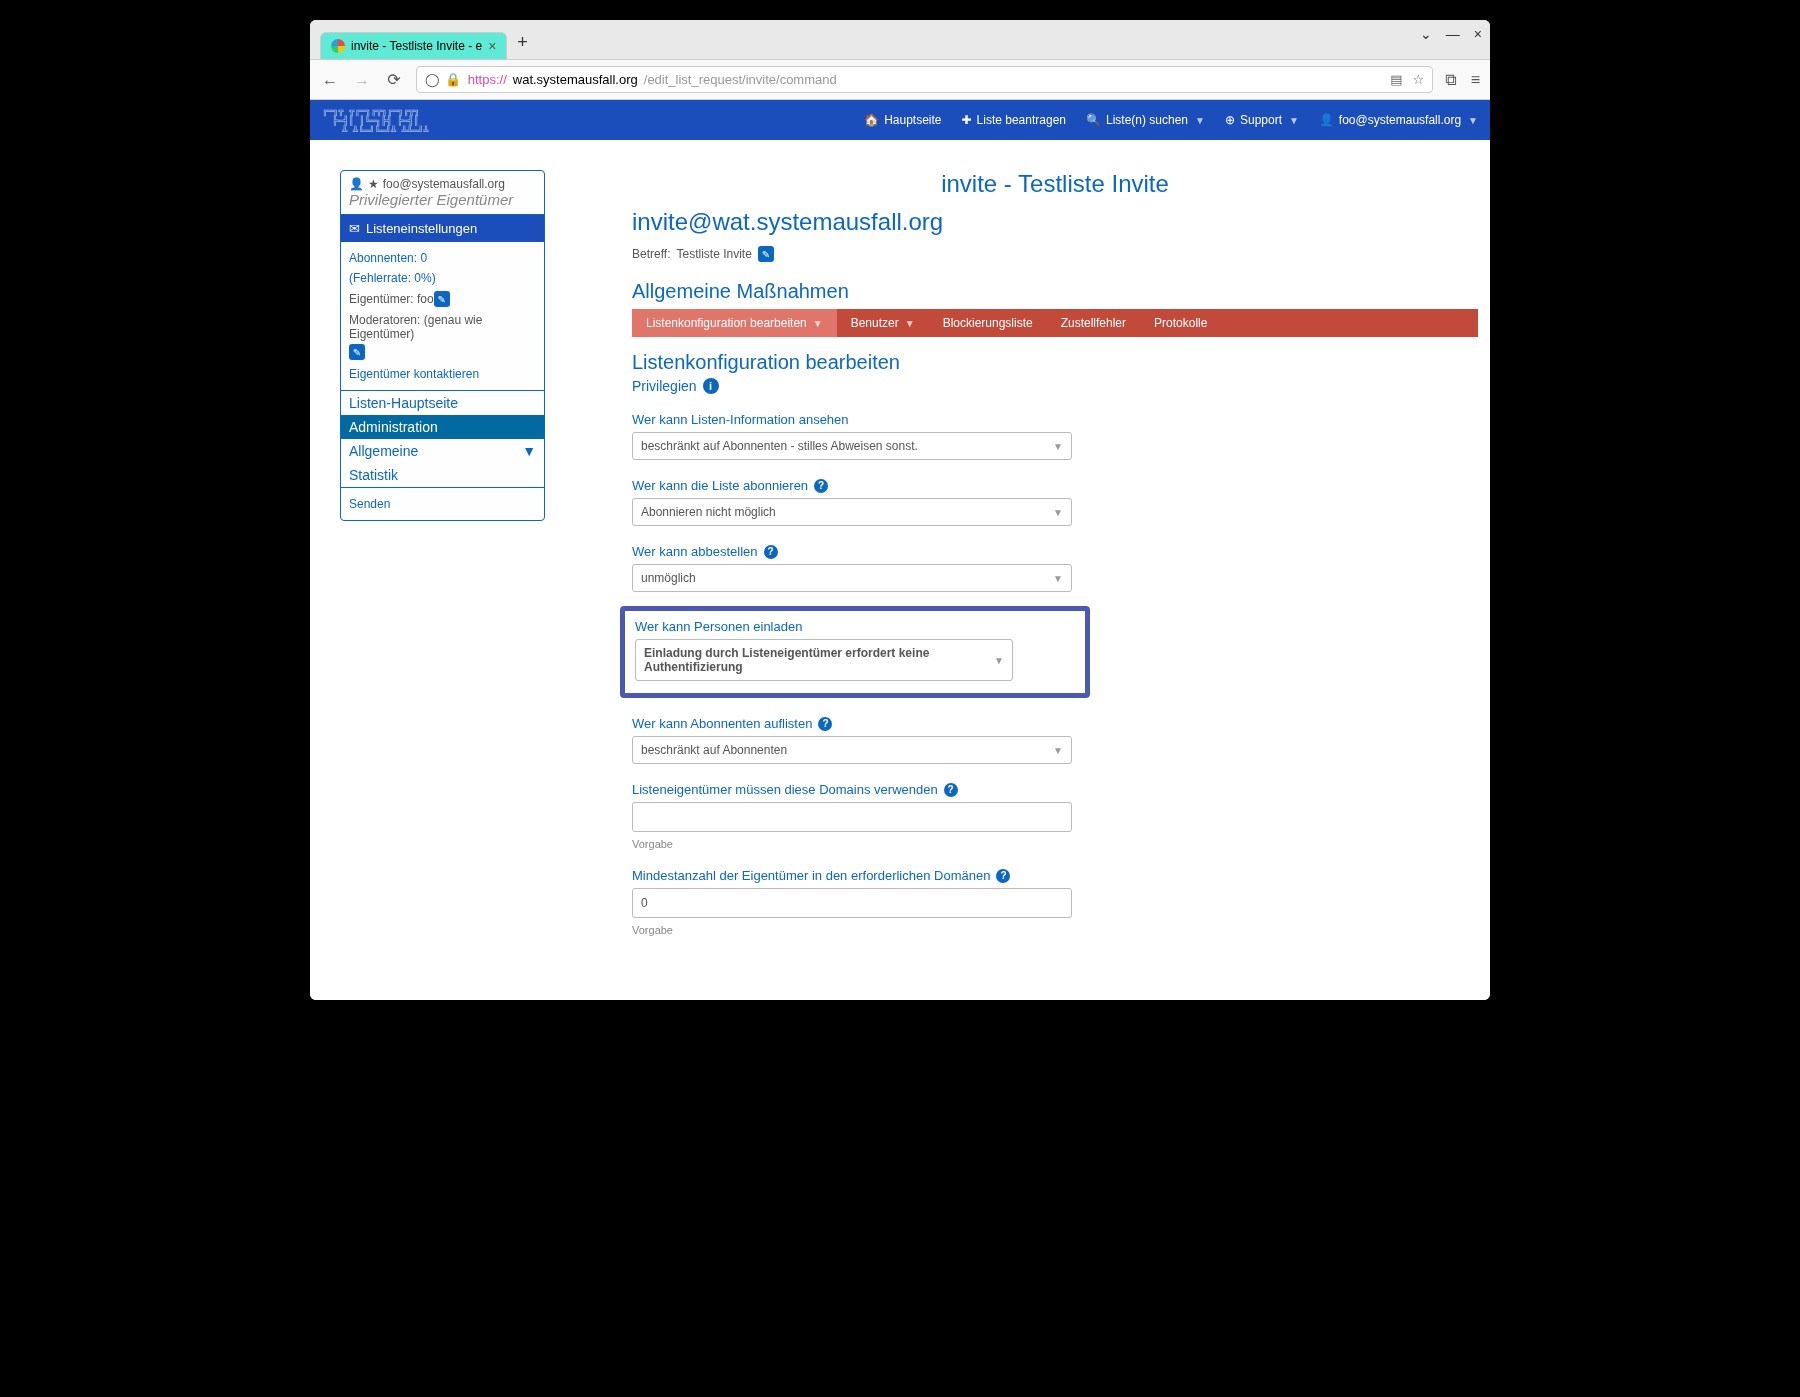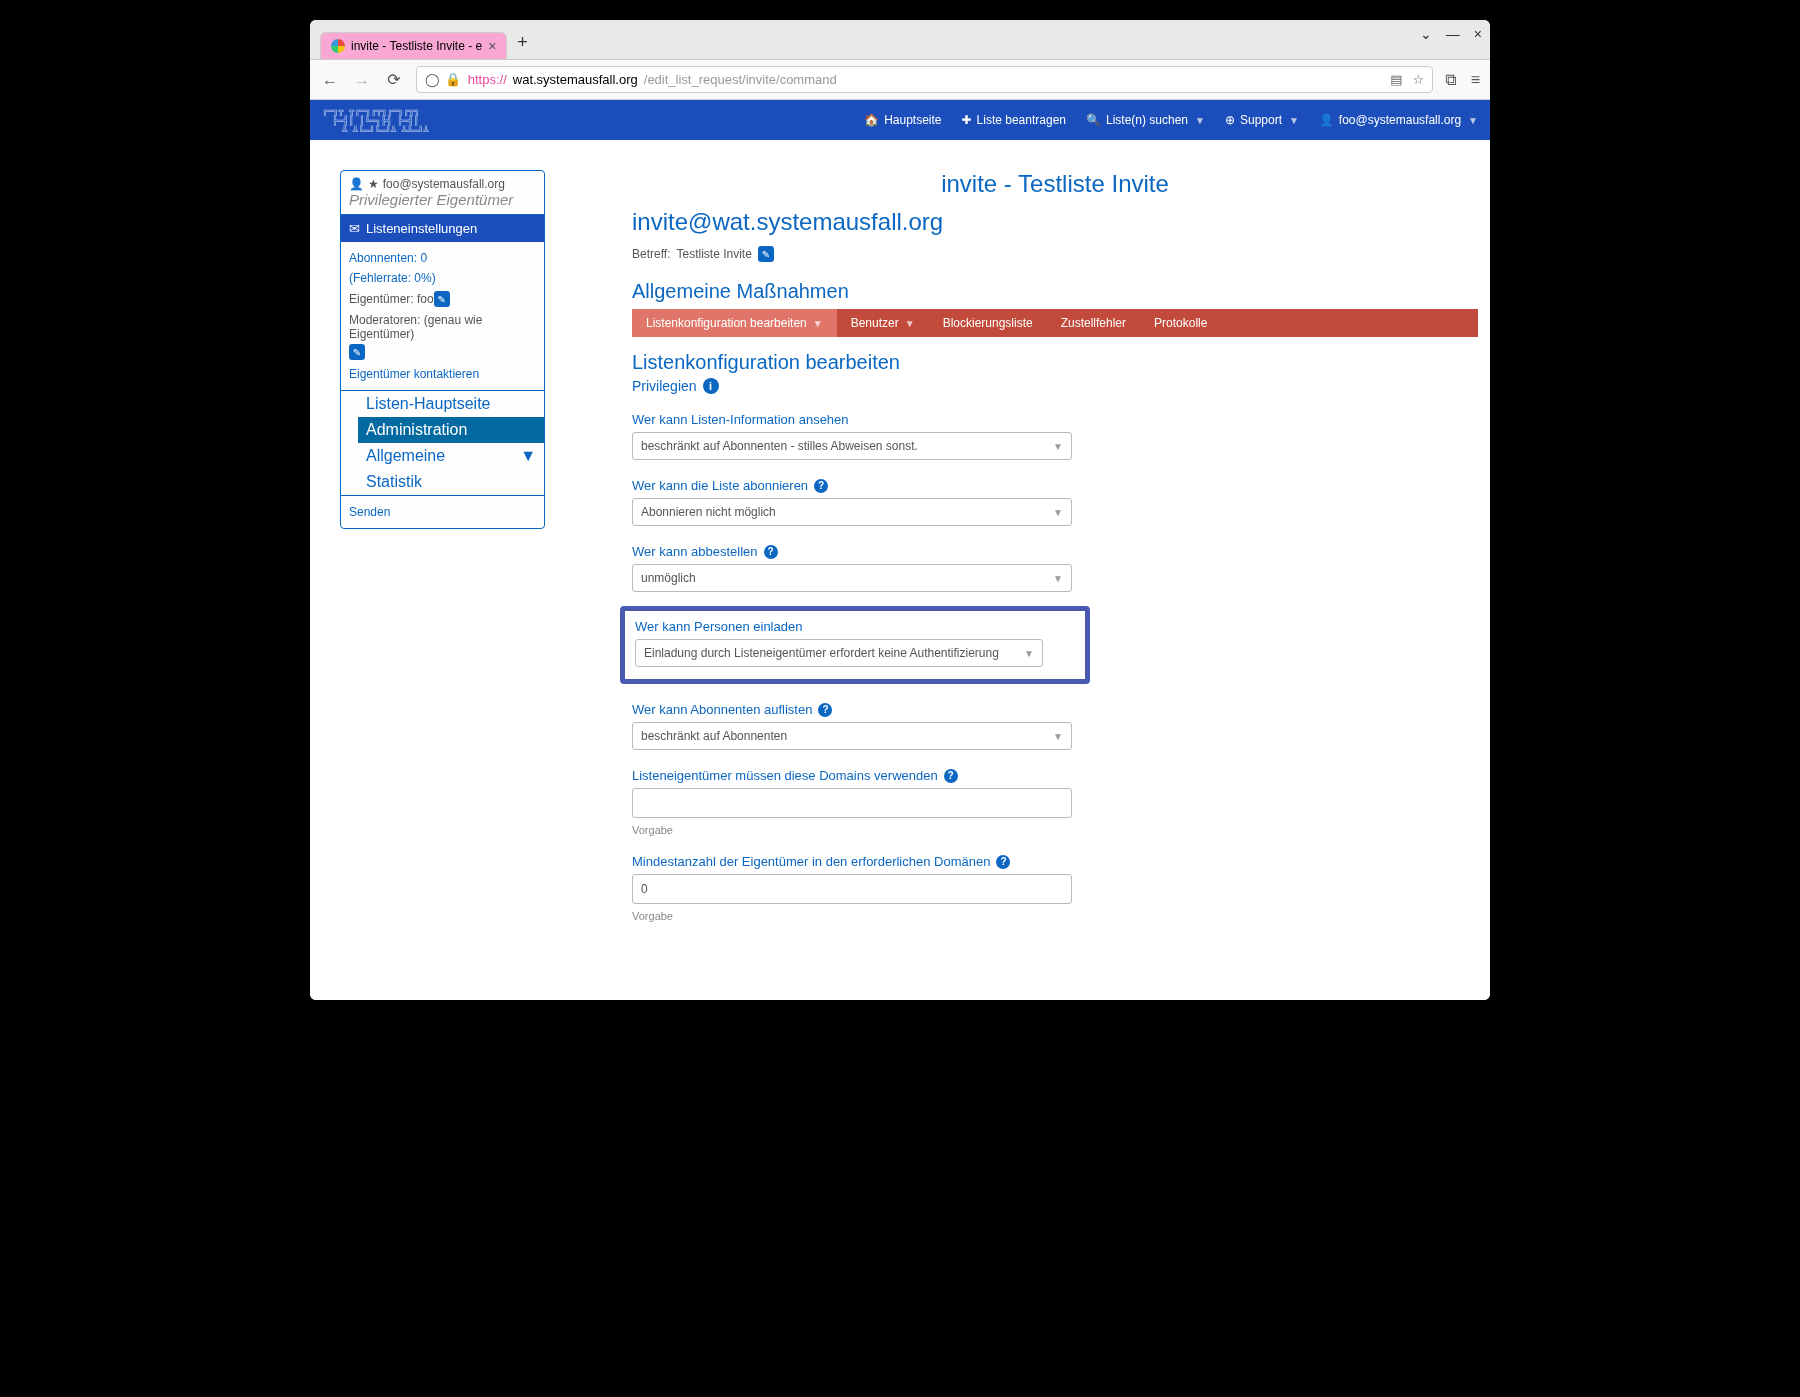--- a/index.html
+++ b/index.html
@@ -2,21 +2,21 @@
 <html><head>
 <meta charset="utf-8">
 <style>
 * { box-sizing: border-box; margin: 0; padding: 0; }
 body { font-family: Arial, sans-serif; font-size: 13px; background: #000; }
 .outer { background: #000; padding: 20px; }
 .window { background: #fff; border-radius: 6px; overflow: hidden; box-shadow: 0 8px 30px rgba(0,0,0,0.5); width: 1180px; margin: 0 auto; }
 
 
 .browser-top { background: #e9e9e9; height: 40px; display: flex; align-items: flex-end; position: relative; border-bottom: 1px solid #ccc; }
-.tab { background: #f9a8d4; border: 1px solid #ccc; border-bottom: none; border-radius: 6px 6px 0 0; padding: 6px 10px; margin-left: 10px; display: flex; align-items: center; gap: 6px; font-size: 12px; min-width: 170px; }
+.tab { background: #5eead4; border: 1px solid #ccc; border-bottom: none; border-radius: 6px 6px 0 0; padding: 6px 10px; margin-left: 10px; display: flex; align-items: center; gap: 6px; font-size: 12px; min-width: 170px; }
 .tab-favicon { width: 14px; height: 14px; border-radius: 50%; background: conic-gradient(#e74c3c 0 90deg,#f1c40f 90deg 180deg,#2ecc71 180deg 270deg,#3498db 270deg 360deg); }
 .tab-close { color:#555; font-size:14px; line-height:1; margin-left:auto; }
 .tab-plus { padding: 6px 10px; font-size: 18px; color: #333; }
 .win-controls { position: absolute; right: 8px; top: 6px; display: flex; gap: 14px; color:#333; font-size:14px; }
 
 .toolbar { background: #f9f9f9; height: 40px; display: flex; align-items: center; padding: 0 10px; gap: 12px; border-bottom: 1px solid #d0d0d0; }
 .tb-btn { color:#555; font-size:16px; width:20px; text-align:center; }
 .url-bar { flex: 1; display: flex; align-items: center; background: #fff; border: 1px solid #ccc; border-radius: 4px; padding: 5px 8px; gap: 6px; font-size: 13px; color:#555; }
 .url-bar .host { color:#000; }
 .url-icons { display:flex; gap:10px; margin-left:auto; color:#666; }
@@ -38,21 +38,21 @@
 .sidebar { border: 1px solid #0b67c2; border-radius: 4px; width: 205px; background:#fefefe; }
 .sb-sec { border-bottom: 1px solid #0b67c2; padding: 6px 8px; font-size: 12px; }
 .sb-sec.no-border { border-bottom:none; }
 .sb-user { color:#777; }
 .sb-user-email { display:flex; align-items:center; gap:4px; color:#555; }
 .sb-user-role { color:#888; font-size:15px;font-style:italic; }
 .sb-header { background:#1b4eba; color:#fff; padding:6px 8px; display:flex; align-items:center; gap:6px; font-size:13px; }
 .sb-link { color:#0b67c2; padding:3px 0; display:block; font-size:12px; }
 .sb-link.owner { display:flex; align-items:center; gap:0; }
 .sb-edit-badge { background:#0b67c2; color:#fff; border-radius:3px; width:16px; height:16px; display:inline-flex; align-items:center; justify-content:center; font-size:10px; }
-.sb-item { padding:4px 8px; font-size:16px; color:#0b67c2;margin-left:17px; }
+.sb-item { padding:4px 8px; font-size:14px; color:#0b67c2; }
 .sb-item.active { background:#0369a1; color:#fff; }
 .sb-item.with-chevron { display:flex; justify-content:space-between; align-items:center; }
 
 
 .page-title { text-align:center; color:#0b67c2; font-size:24px; font-weight:normal; padding:20px 0 10px; }
 .list-email { color:#0b67c2; font-size:24px; font-weight:normal; }
 .betreff-line { font-size:12px; color:#555; margin:10px 0 18px; display:flex; align-items:center; gap:6px; }
 .section-title { color:#0b67c2; font-size:20px; font-weight:normal; margin-top:4px; }
 
 .tab-bar { display:flex; background:#c14a3a; margin-top:6px; }
@@ -66,21 +66,21 @@
 
 .field { margin-top:18px; }
 .field-label { color:#0b67c2; font-size:13px; display:flex; align-items:center; gap:6px; }
 .select, .text-input { width:440px; border:1px solid #bbb; border-radius:3px; padding:6px 8px; font-size:12px; background:#fff; margin-top:5px; display:flex; justify-content:space-between; align-items:center; color:#555; }
 .select .arrow { color:#999; font-size:10px; }
 .text-input { min-height:30px; }
 .hint { font-size:11px; color:#888; margin-top:6px; }
 
 .highlight-box { border:5px solid #4a5ab0; border-radius:4px; padding:8px 10px 12px; margin-top:14px; width:470px; margin-left:-12px; }
 .highlight-box .field { margin-top:0; }
-.highlight-box .select { width:408px; }
+.highlight-box .select { width:378px;font-weight:bold; }
 
 svg.logo-svg text { fill:#a0b8e8; font-family:monospace; font-size:9px; letter-spacing:0px; }
 </style>
 </head>
 <body>
 
 <div class="outer">
 <div class="window">
 
   <div class="browser-top">

